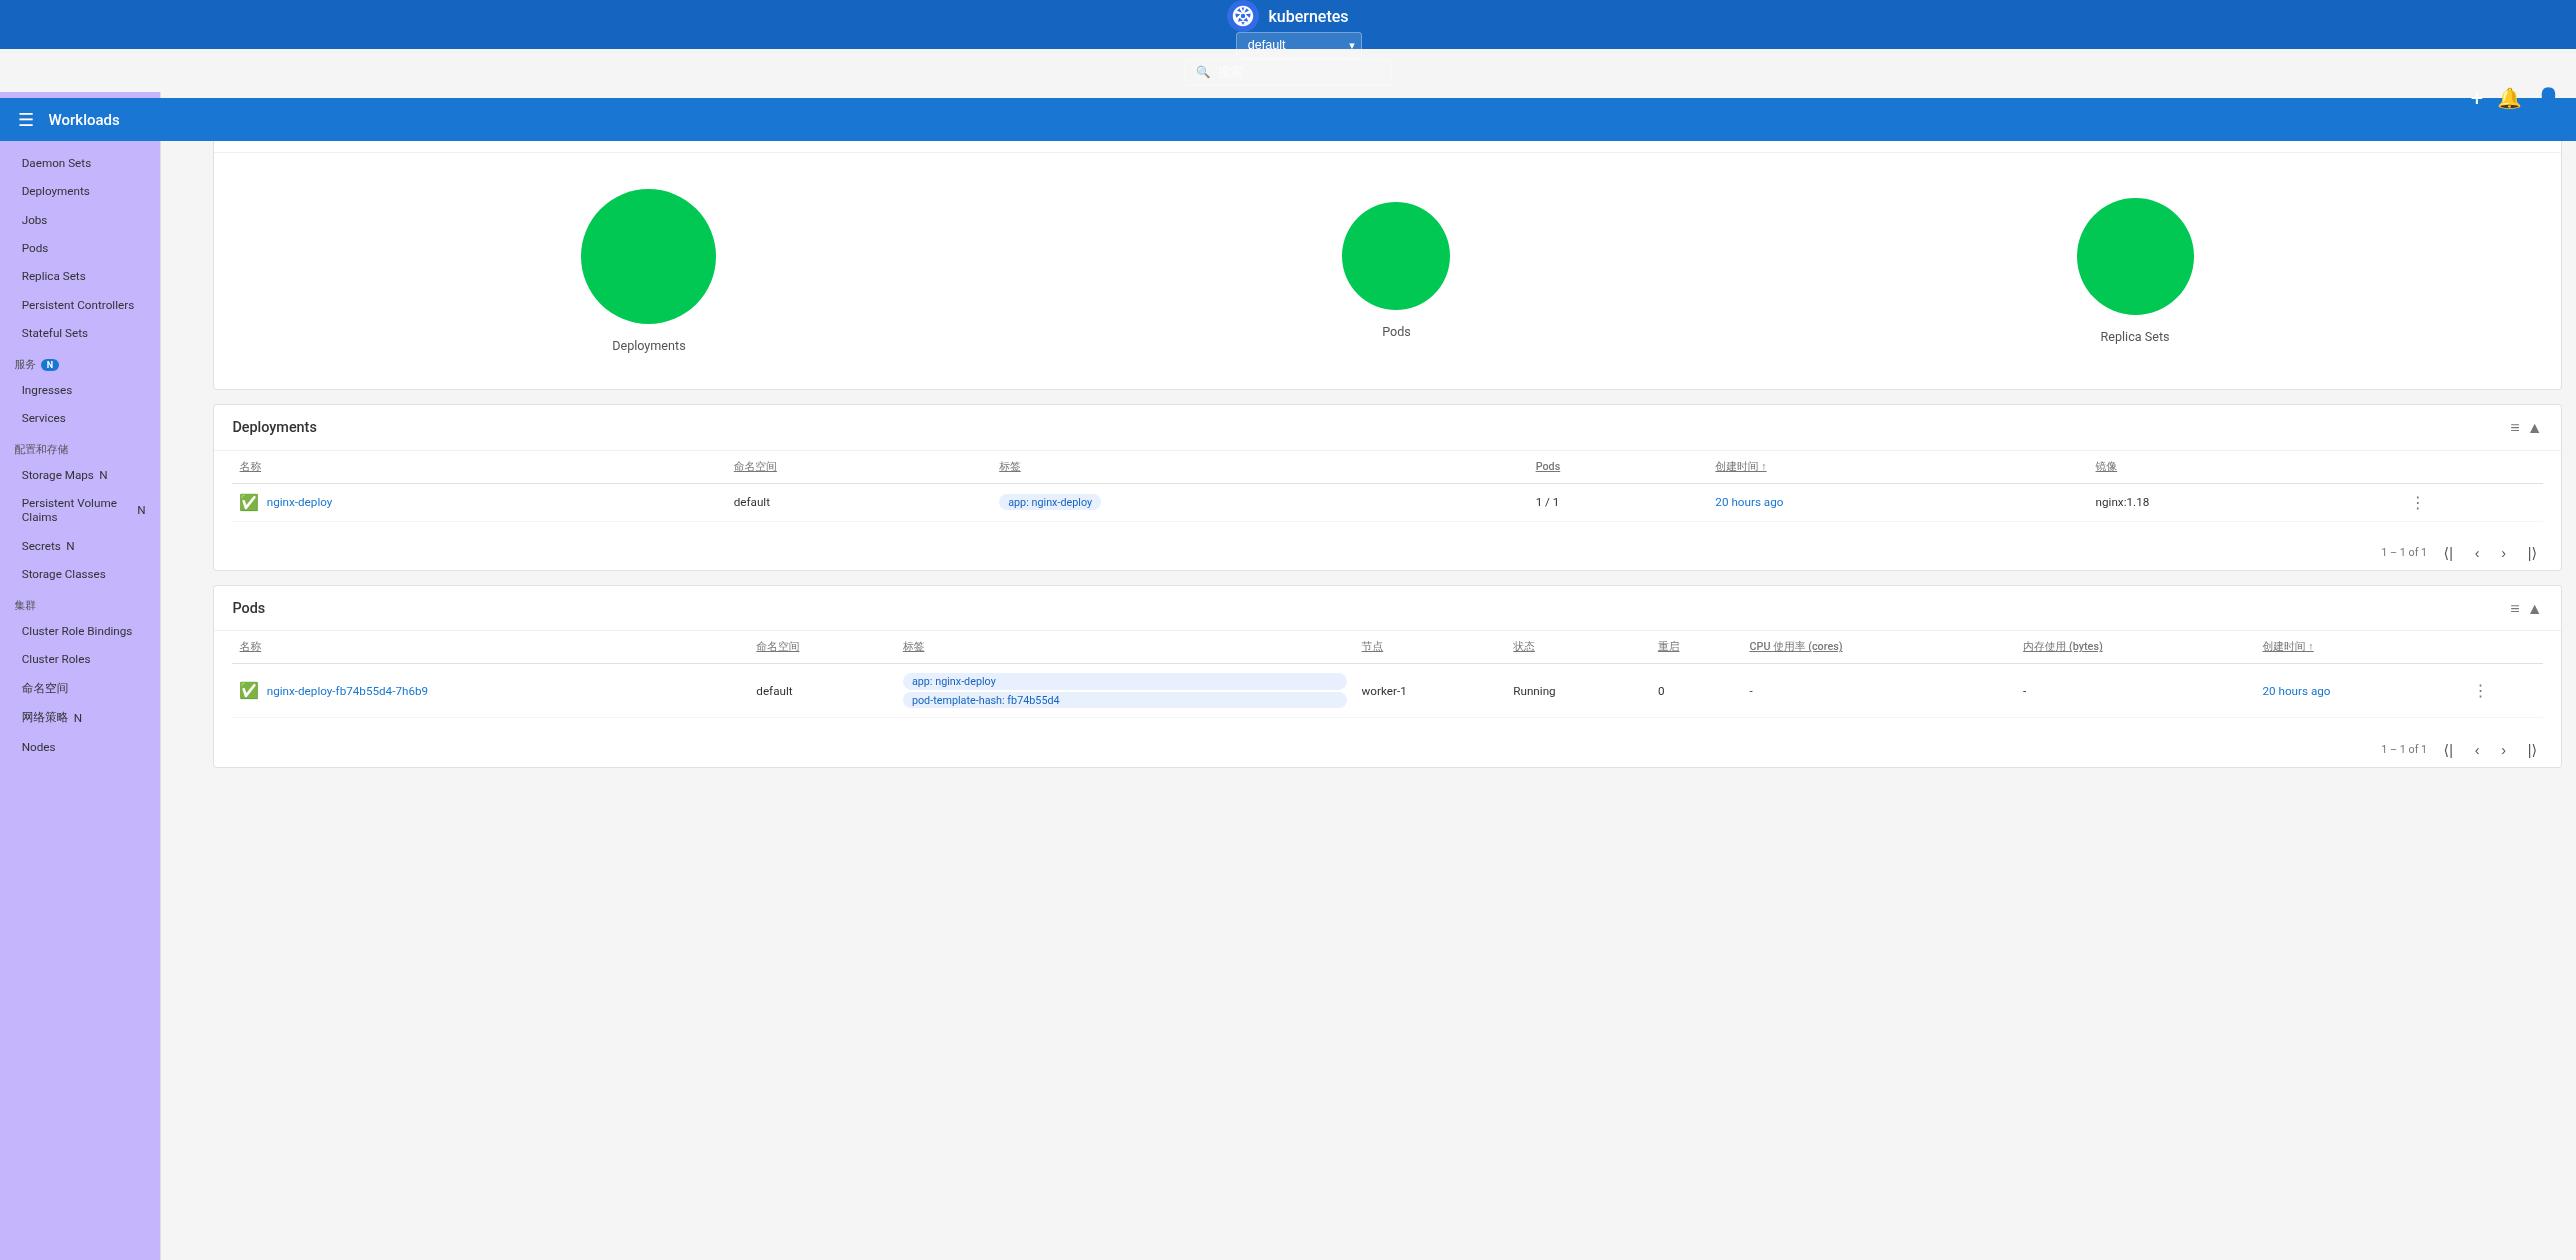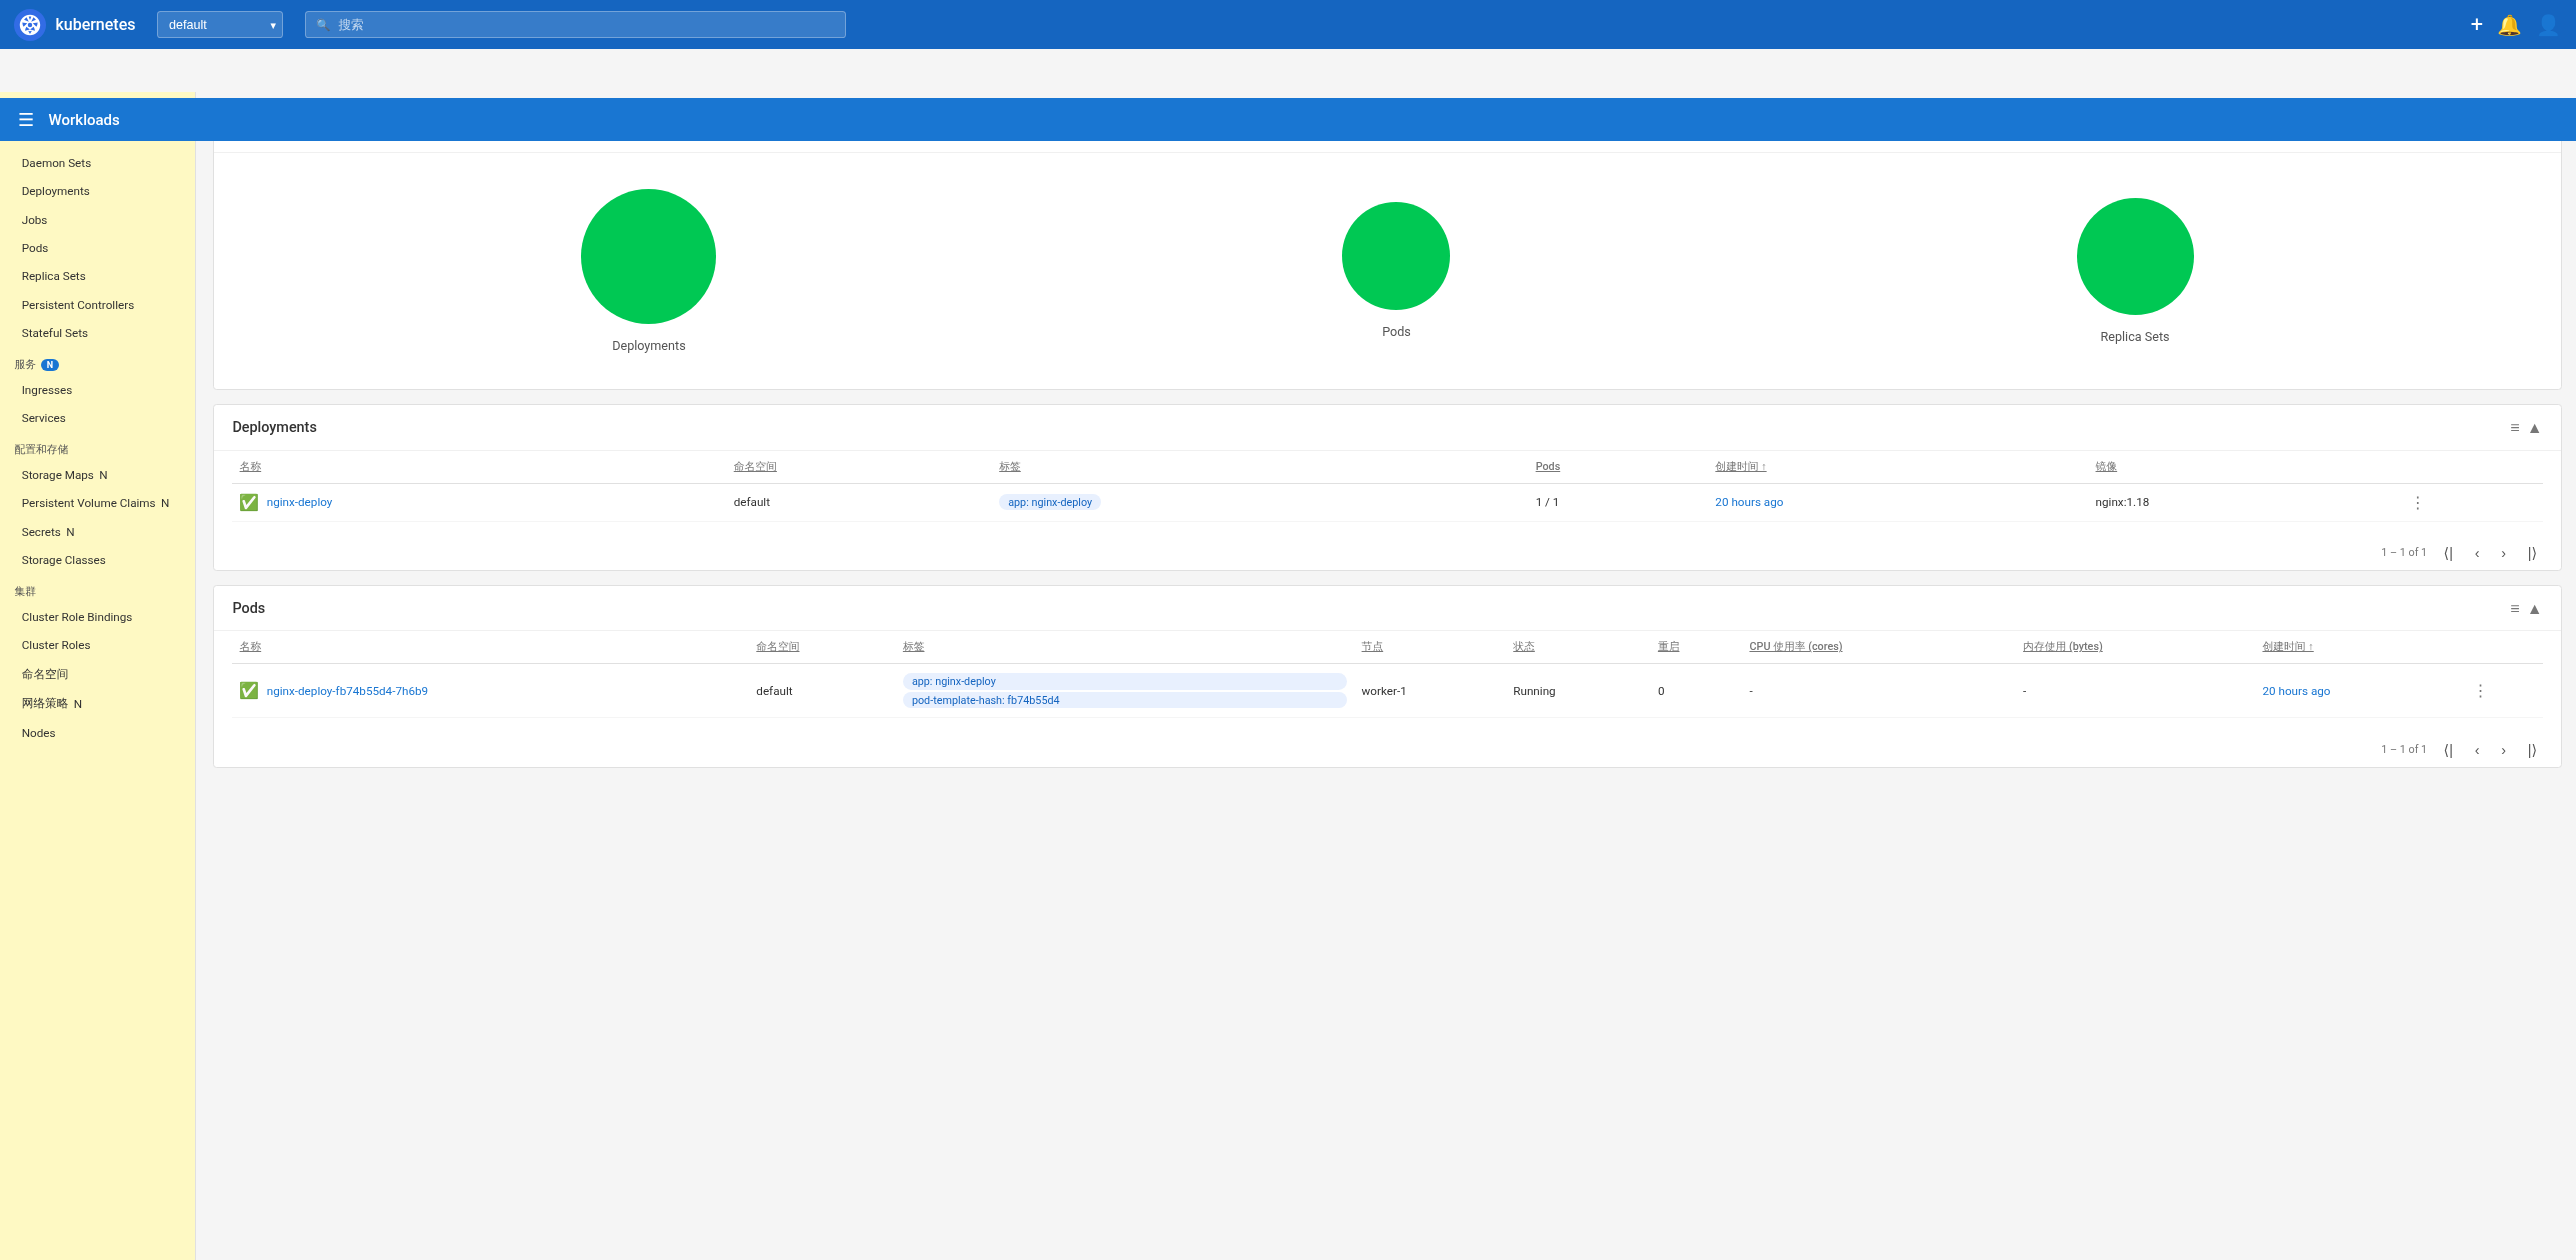--- a/index.html
+++ b/index.html
@@ -2,21 +2,21 @@
 <html style="font-size:14.4px"><head>
   <meta charset="utf-8">
   <style>
     * { box-sizing: border-box; margin: 0; padding: 0; }
     body { font-family: 'Roboto', Arial, sans-serif; font-size: 11.7px; background: #f5f5f5; color: #333; overflow-x: hidden; }
 
     
     .topbar {
       display: flex; align-items: center;
       background: #1565c0; height: 49px; padding: 0 14.4px;
-      position: fixed; top: 0; left: 0; right: 0; z-index: 100;
+      position: fixed; top: 0; left: 0; right: 0; z-index: 100; flex-direction: column;
     }
     .topbar-logo { display: flex; align-items: center; gap: 9px; color: #fff; font-size: 16px; font-weight: 500; flex: 0 0 auto; }
     .topbar-logo svg { width: 32px; height: 32px; }
     .topbar-namespace { margin-left: 21.7px; }
     .namespace-select {
       background: rgba(255,255,255,0.15); border: 0.9px solid rgba(255,255,255,0.3);
       color: #fff; padding: 5.4px 25px 5.4px 10.8px; border-radius: 3.6px; font-size: 12.6px;
       appearance: none; cursor: pointer; min-width: 126px;
     }
     .namespace-wrapper { position: relative; }
@@ -35,21 +35,21 @@
       margin-top: 49px; position: fixed; top: 49px; left: 0; right: 0; z-index: 99;
     }
     .workloads-bar .menu-icon { color: #fff; font-size: 18px; cursor: pointer; margin-right: 14.4px; }
     .workloads-bar .title { color: #fff; font-size: 15px; font-weight: 500; }
 
     
     .layout { display: flex; margin-top: 92px; }
 
     
     .sidebar {
-      width: 196px; flex: 0 0 199px; background: #fef9c3;
+      width: 161px; flex: 0 0 199px; background: #c4b5fd;
       border-right: 0.9px solid #e0e0e0; min-height: calc(100vh - 92px);
       overflow-y: auto; position: fixed; top: 92px; left: 0; bottom: 16px;
     }
     .sidebar-section-header {
       padding: 10.8px 14.4px 3.6px; font-size: 10.8px; color: #555; font-weight: 500;
       display: flex; align-items: center; gap: 5.4px;
     }
     .sidebar-section-header .badge {
       background: #1976d2; color: #fff; border-radius: 9px;
       padding: 0.9px 5.4px; font-size: 9px; font-weight: 700;

